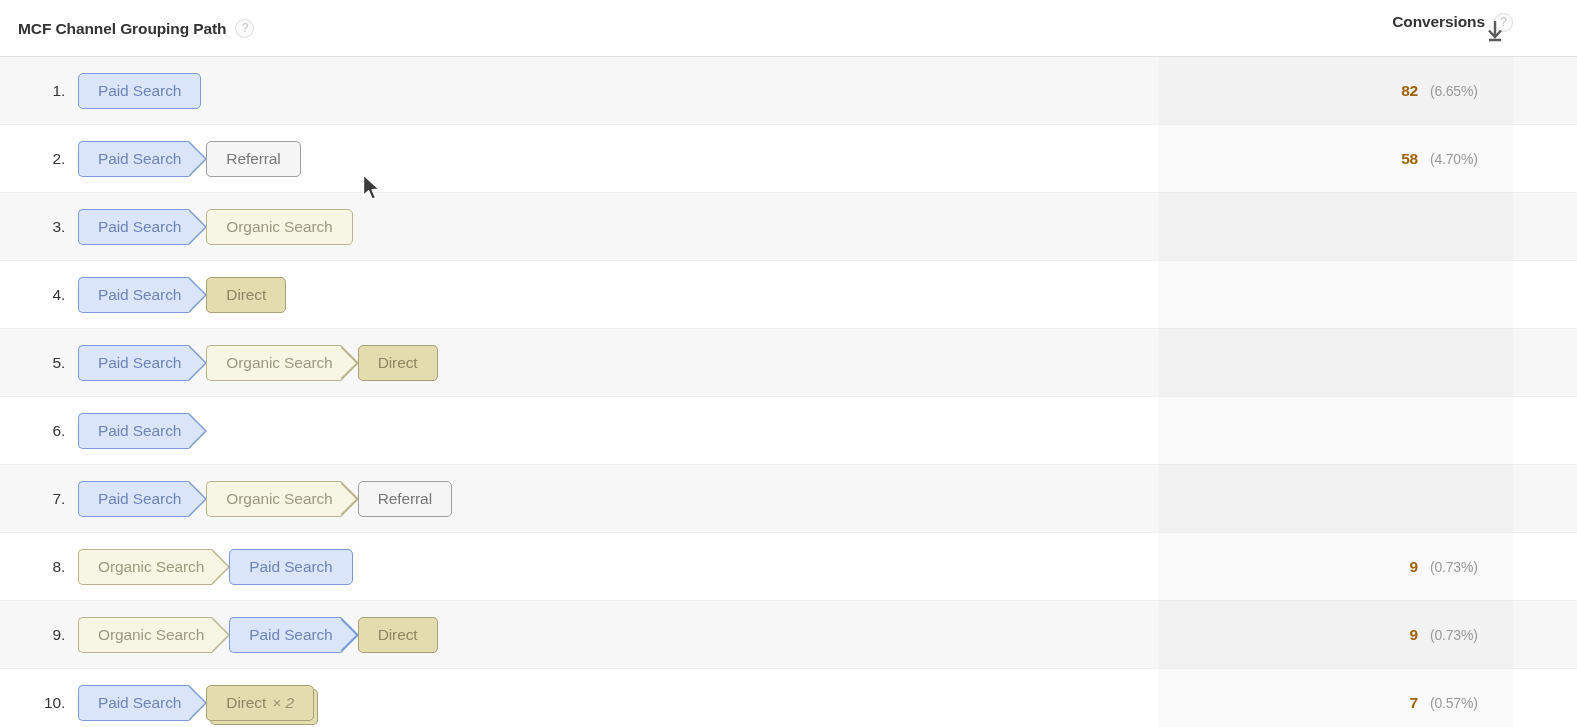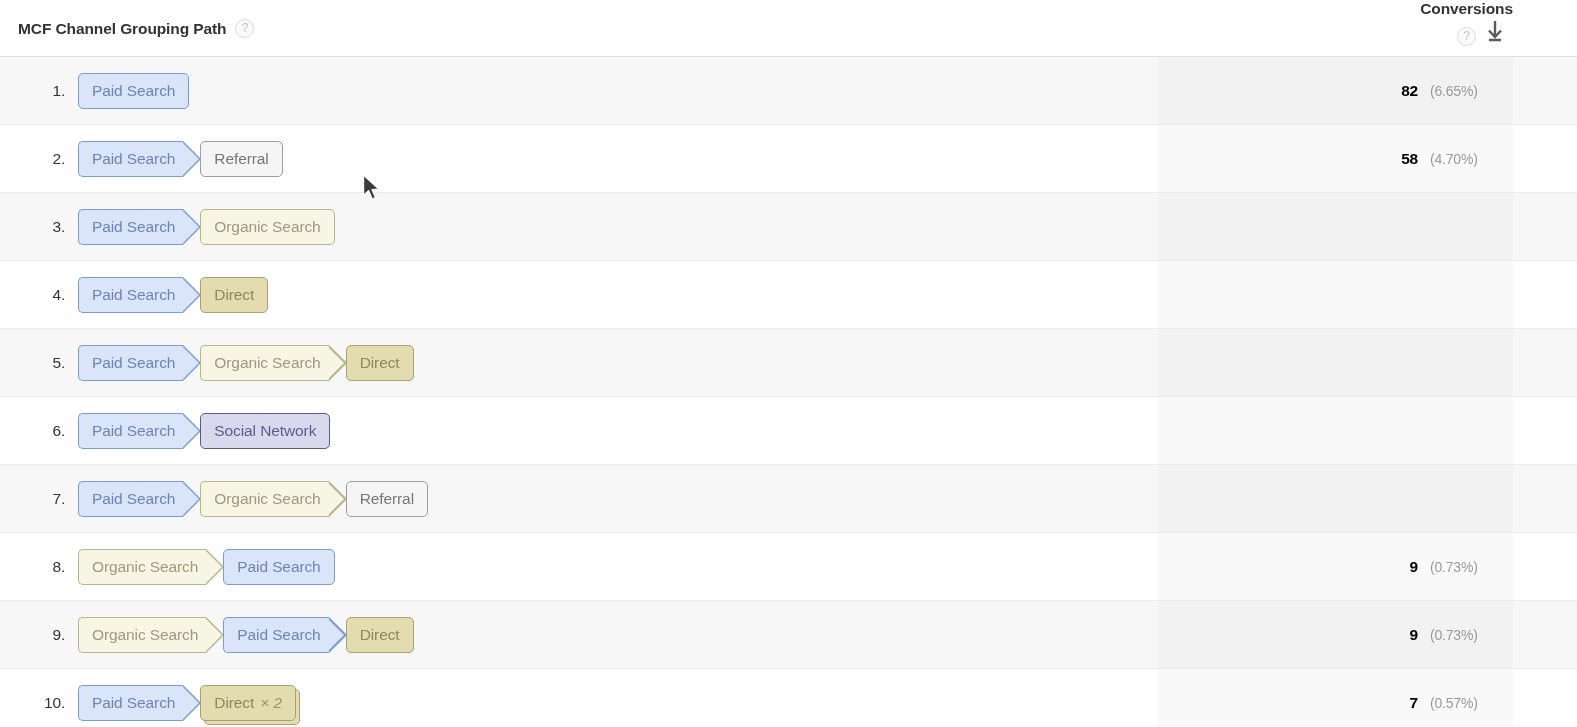--- a/index.html
+++ b/index.html
@@ -19,21 +19,21 @@
   }
   .th-dim{
     position:absolute;left:18px;top:0;height:57px;
     display:flex;align-items:center;gap:9px;
   }
   .th-dim-label{
     font-size:15.5px;font-weight:bold;color:#333333;letter-spacing:-0.1px;
   }
   .th-met{
     position:absolute;right:64px;top:0;height:44px;
-    display:flex;align-items:center;gap:9px;flex-direction:column;
+    display:flex;align-items:center;gap:9px;
   }
   .th-met-label{
     font-size:15.5px;font-weight:bold;color:#333333;letter-spacing:-0.1px;
   }
   .help{
     width:19px;height:19px;border-radius:50%;
     border:1px solid #dcdcdc;background:#fafafa;
     color:#c2c2c2;font-size:12px;line-height:17px;text-align:center;
     box-sizing:border-box;flex:0 0 auto;
   }
@@ -66,21 +66,21 @@
   .path{
     flex:1 1 auto;display:flex;align-items:center;height:100%;
     padding-left:0px;
   }
 
   
   .chip{
     position:relative;height:36px;box-sizing:border-box;
     display:flex;align-items:center;justify-content:center;
     font-size:15.5px;letter-spacing:-0.1px;white-space:nowrap;
-    padding:0 13px;border:1px solid #ccc;border-radius:5px;
+    padding:0 19px;border:1px solid #ccc;border-radius:5px;
     background:#fff;
   }
   
   .chip.arrow{
     border-radius:5px 0 0 5px;border-right:none;
     padding-right:8px;margin-right:17px;
   }
   .chip.arrow::before,
   .chip.arrow::after{
     content:"";position:absolute;left:100%;top:-1px;
@@ -113,21 +113,21 @@
   .chip.stacked{box-shadow:4px 4px 0 -1px var(--bg), 4px 4px 0 0 var(--bd);}
   .mult{font-style:italic;margin-left:6px;color:var(--fg);opacity:.85;}
 
   
   .metric{
     position:absolute;left:1158px;top:0;width:355px;height:100%;
     display:flex;align-items:center;justify-content:flex-end;
     padding-right:17px;box-sizing:border-box;z-index:3;
   }
   .metric-val{
-    font-size:15.5px;font-weight:bold;color:#000000;letter-spacing:-0.2px;
+    font-size:15.5px;font-weight:bold;color:#a16207;letter-spacing:-0.2px;
   }
   .metric-pct{
     font-size:14px;color:#9a9a9a;margin-left:12px;letter-spacing:-0.2px;
     min-width:66px;
   }
 
   
   .cursor{position:absolute;left:362px;top:174px;z-index:50;pointer-events:none;}
 </style>
 </head>
@@ -217,23 +217,20 @@
             <span class="chip-label">Direct</span>
           </span>
         </div>
       </div>
       <div class="row">
         <div class="idx">6.</div>
         <div class="path">
           <span class="chip ch-paid arrow">
             <span class="chip-label">Paid Search</span>
           </span>
-          <span class="chip ch-social">
-            <span class="chip-label">Social Network</span>
-          </span>
         </div>
       </div>
       <div class="row alt">
         <div class="idx">7.</div>
         <div class="path">
           <span class="chip ch-paid arrow">
             <span class="chip-label">Paid Search</span>
           </span>
           <span class="chip ch-organic arrow">
             <span class="chip-label">Organic Search</span>

